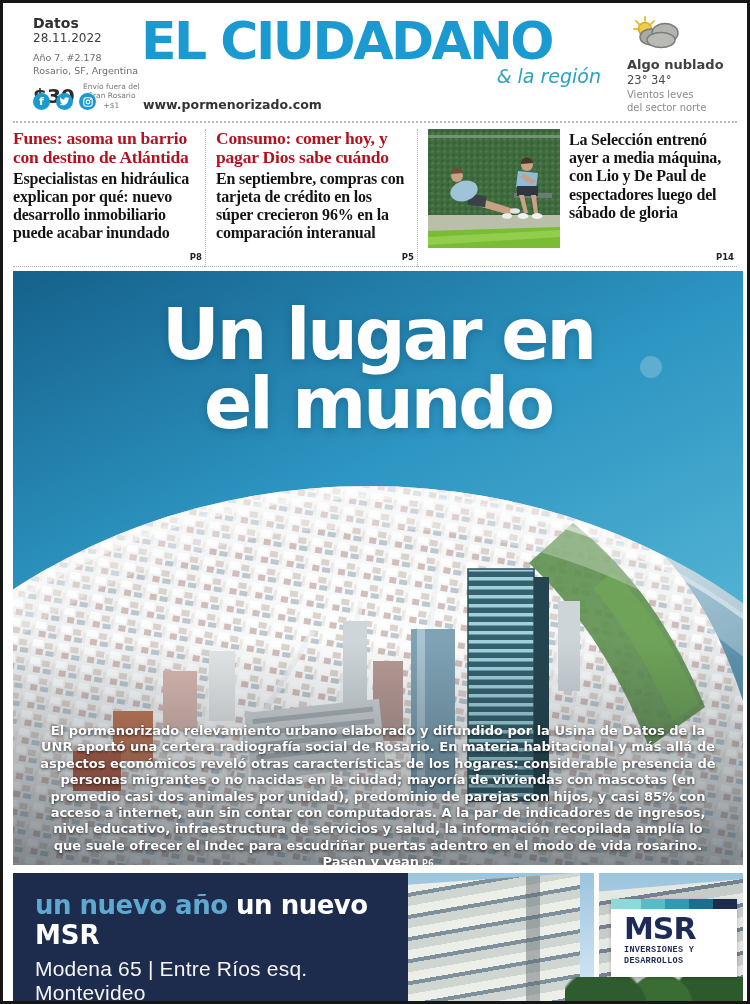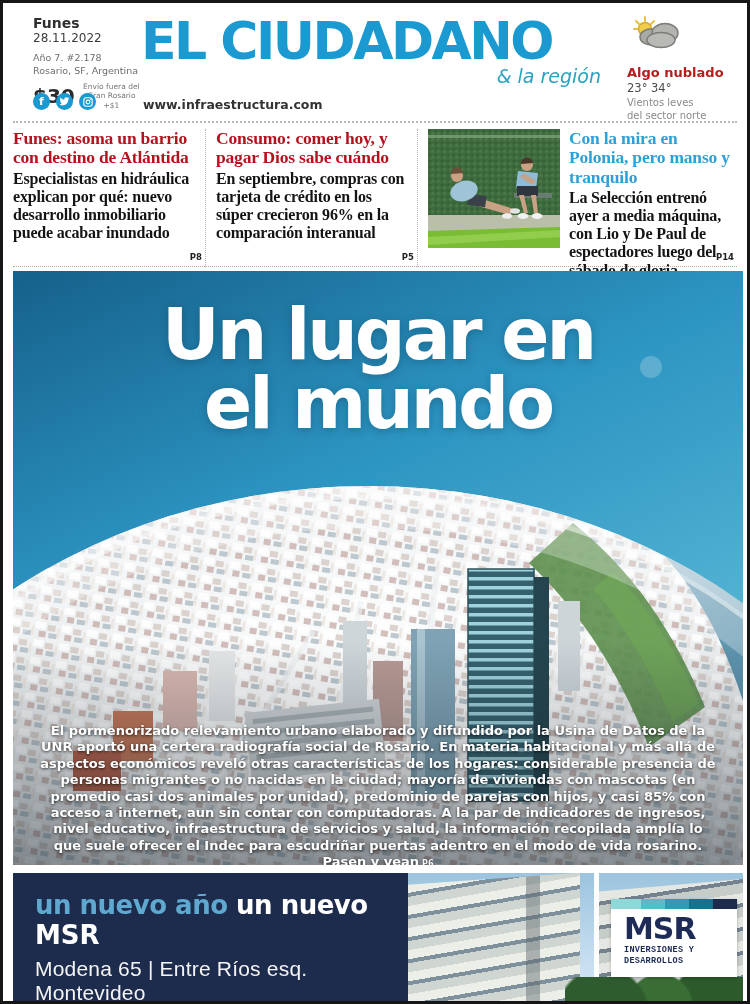--- a/index.html
+++ b/index.html
@@ -22,21 +22,21 @@
   .soc svg{display:block;}
   .logo-wrap{position:absolute;left:138px;top:12px;width:462px;}
   .logo{font-weight:bold;font-size:52px;letter-spacing:-2.5px;color:#1b9ad2;
         line-height:1;white-space:nowrap;}
   .tagline{text-align:right;font-style:italic;font-size:19px;color:#2ba3bf;
            margin-top:-2px;padding-right:2px;}
   .website{position:absolute;left:140px;top:94px;font-weight:bold;
            font-size:12.5px;color:#333;}
   .weather{position:absolute;right:14px;top:12px;width:106px;}
   .weather-icon{margin-left:4px;}
-  .w-cond{font-weight:bold;font-size:13px;color:#b91c1c;margin-top:10px;}
+  .w-cond{font-weight:bold;font-size:13px;color:#404040;margin-top:2px;}
   .w-temps{font-size:11.5px;color:#4a4a4a;margin:1px 0 2px;}
   .w-wind{font-size:10px;color:#8a8a8a;line-height:1.25;}
   .rule-top{position:absolute;top:118px;left:10px;right:10px;
             border-top:2px dotted #b9b9b9;}
 
   
   .stories{position:absolute;top:126px;left:10px;right:10px;height:138px;display:flex;justify-content:flex-end;}
   .story{position:relative;border-bottom:1px dotted #ababab;box-sizing:border-box;}
   .story1{width:192px;padding-right:8px;}
   .story2{width:212px;padding:0 10px;border-left:1px dotted #b5b5b5;}
@@ -96,21 +96,21 @@
             padding:4px 0 0 13px;letter-spacing:-1px;}
   .msr-sub{font-size:8.5px;font-weight:bold;color:#1e2b56;padding-left:13px;
            line-height:1.3;letter-spacing:0.3px;font-family:Liberation Mono, monospace;}
 </style>
 </head>
 <body>
 
 <div class="page">
 
   <div class="mh-left">
-    <div class="mh-day">Funes</div>
+    <div class="mh-day">Datos</div>
     <div class="mh-date">28.11.2022</div>
     <div class="mh-edition">Año 7. #2.178</div>
     <div class="mh-loc">Rosario, SF, Argentina</div>
     <div class="mh-pricewrap">
       <span class="mh-price">$30</span>
       <span class="mh-pricenote">
         <span>Envío fuera del</span><br>
         <span>Gran Rosario +$1</span>
       </span>
     </div>
@@ -129,21 +129,21 @@
           <circle cx="5" cy="5" r="1.9" fill="none" stroke="#fff" stroke-width="1.1"></circle>
           <circle cx="7.6" cy="2.4" r="0.7" fill="#fff"></circle>
         </svg>
     </span>
   </div>
 
   <div class="logo-wrap">
     <div class="logo">EL CIUDADANO</div>
     <div class="tagline">&amp; la región</div>
   </div>
-  <div class="website">www.infraestructura.com</div>
+  <div class="website">www.pormenorizado.com</div>
 
   <div class="weather">
     <svg class="weather-icon" width="52" height="36" viewBox="0 0 52 36">
       <g stroke="#e8c23a" stroke-width="2" stroke-linecap="round">
         <line x1="14" y1="2" x2="14" y2="6"></line>
           <line x1="5" y1="6" x2="8" y2="9"></line>
         <line x1="23" y1="6" x2="20" y2="9"></line>
           <line x1="3" y1="14" x2="7" y2="14"></line>
       </g>
       <circle cx="14" cy="14" r="6.5" fill="#f0cc48" stroke="#d8ab2e" stroke-width="1.5"></circle>
@@ -204,21 +204,20 @@
           <path d="M93 35 a6 6 0 0 1 12 -1 z" fill="#4a3628"></path>
           <polygon points="90,42 110,44 108,60 88,58" fill="#8fbcd8"></polygon>
           <rect x="89" y="57" width="21" height="10" fill="#2f3640"></rect>
           <polygon points="91,66 96,84 100,84 96,66" fill="#c9a184"></polygon>
           <polygon points="103,66 106,84 110,84 108,66" fill="#c9a184"></polygon>
           <ellipse cx="95" cy="87" rx="5.5" ry="3" fill="#f2f2f2"></ellipse>
           <ellipse cx="109" cy="87" rx="5.5" ry="3" fill="#f2f2f2"></ellipse>
           <polygon points="92,48 104,56 108,52 96,44" fill="#c9a183" opacity="0.9"></polygon>
         </svg>
         <div>
-          <div class="headline blue">Con la mira en Polonia, pero manso y tranquilo</div>
           <div class="deck">La Selección entrenó ayer a media máquina, con Lio y De Paul de espectadores luego del sábado de gloria</div>
         </div>
       </div>
       <div class="pagenum">P14</div>
     </div>
   </div>
 
   <div class="hero">
     <svg class="bg" width="730" height="594" viewBox="0 0 730 594">
       <defs>

